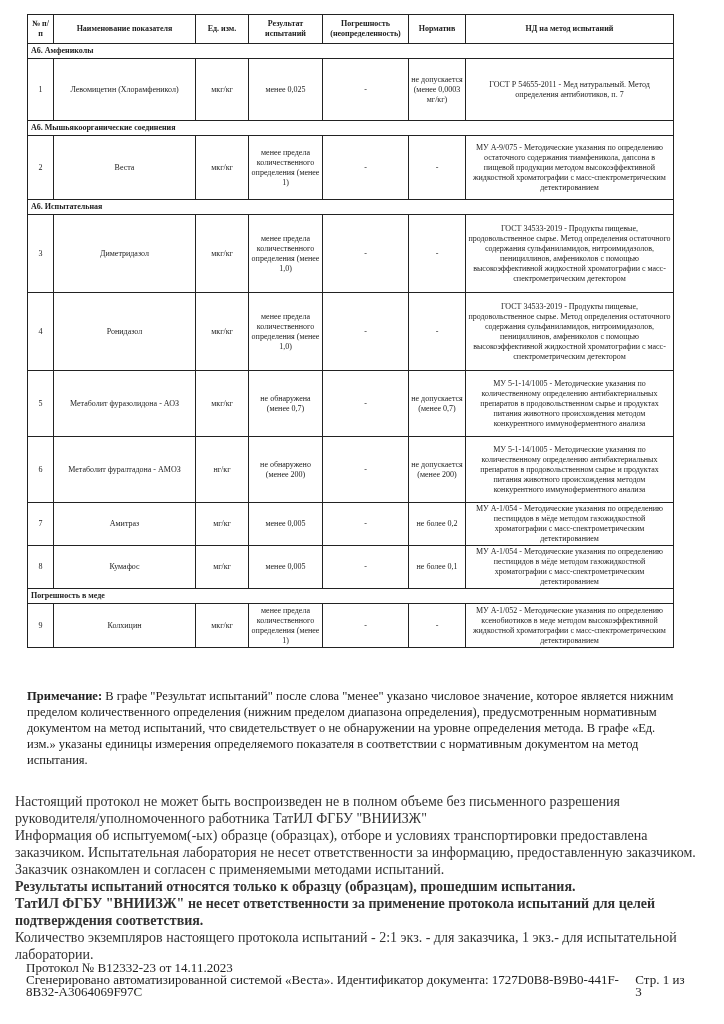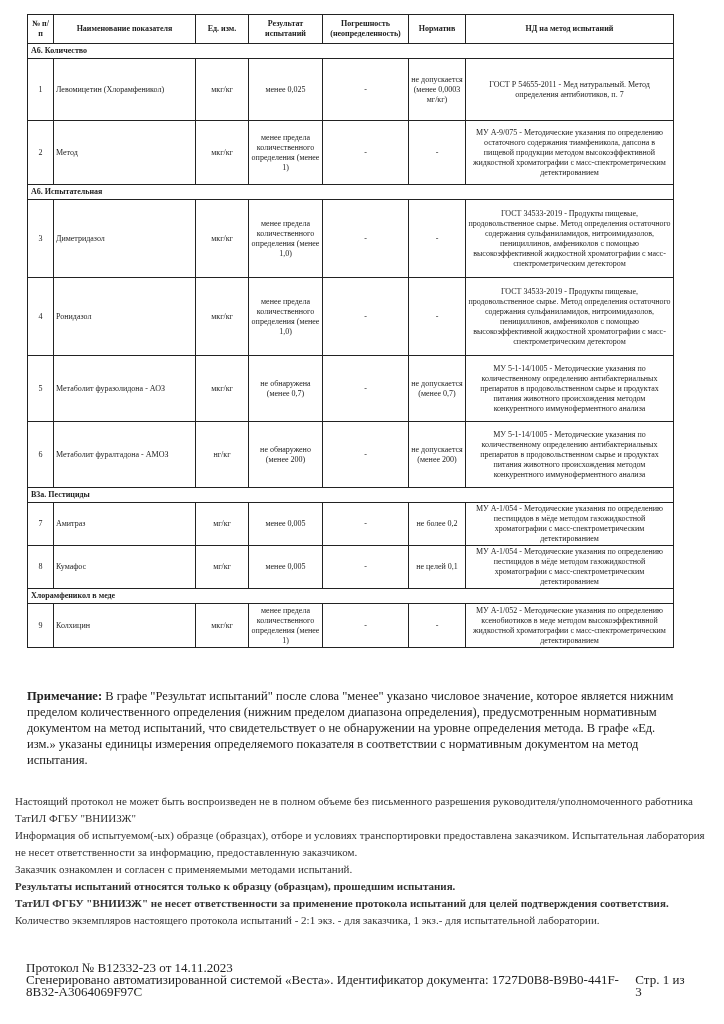--- a/index.html
+++ b/index.html
@@ -3,25 +3,25 @@
 <meta charset="utf-8">
 <style>
   html, body { margin:0; padding:0; background:#fff; }
   body { width:724px; height:1024px; position:relative; overflow:hidden;
          font-family:"Liberation Serif", "DejaVu Serif", serif; color:#222; }
   table.res { position:absolute; left:27px; top:14px; width:646px; border-collapse:collapse;
               table-layout:fixed; font-size:8px; line-height:10px;padding-left:7px; }
   table.res td, table.res th { border:1px solid #222; padding:1px 2px; vertical-align:middle; }
   table.res th { font-weight:bold; text-align:center; height:26px; }
   td.c { text-align:center; }
-  td.l { text-align:left; padding-left:4px; }
+  td.l { text-align:center; padding-left:4px; }
   tr.sec td { font-weight:bold; text-align:left; height:12px; padding-left:3px; }
   .note { position:absolute; left:27px; top:688px; width:660px; font-size:12.5px; line-height:16px; color:#222; }
   .note b { font-weight:bold; }
-  .disc { position:absolute; left:15px; top:793px; width:690px; font-size:11px; line-height:17px; color:#333; }
+  .disc { position:absolute; left:15px; top:793px; width:690px; font-size:14px; line-height:17px; color:#333; }
   .disc p { margin:0; }
   .disc .bold { font-weight:bold;font-family:Liberation Serif, serif; }
   .foot { position:absolute; left:14px; top:962px; width:700px; font-size:13px; line-height:12px; color:#222;margin-left:12px; }
   .foot .row { display:flex; justify-content:flex-end; }
   .foot .pg { margin-right:40px; }
 </style>
 </head>
 <body>
 
 <table class="res">
@@ -41,35 +41,38 @@
       <th>Ед. изм.</th>
       <th>Результат испытаний</th>
       <th>Погрешность (неопределенность)</th>
       <th>Норматив</th>
       <th>НД на метод испытаний</th>
     </tr>
   </thead>
   <tbody>
 
     <tr class="sec">
-        <td colspan="7">А6. Количество</td>
+        <td colspan="7">А6. Амфениколы</td>
       </tr>
     <tr style="height:62px">
       <td class="c">1</td>
       <td class="l">Левомицетин (Хлорамфеникол)</td>
       <td class="c">мкг/кг</td>
       <td class="c">менее 0,025</td>
       <td class="c">-</td>
       <td class="c">не допускается (менее 0,0003 мг/кг)</td>
       <td class="c">ГОСТ Р 54655-2011 - Мед натуральный. Метод определения антибиотиков, п. 7</td>
     </tr>
 
+    <tr class="sec">
+        <td colspan="7">А6. Мышьякоорганические соединения</td>
+      </tr>
     <tr style="height:64px">
       <td class="c">2</td>
-      <td class="l">Метод</td>
+      <td class="l">Веста</td>
       <td class="c">мкг/кг</td>
       <td class="c">менее предела количественного определения (менее 1)</td>
       <td class="c">-</td>
       <td class="c">-</td>
       <td class="c">МУ А-9/075 - Методические указания по определению остаточного содержания тиамфеникола, дапсона в пищевой продукции методом высокоэффективной жидкостной хроматографии с масс-спектрометрическим детектированием</td>
     </tr>
 
     <tr class="sec">
         <td colspan="7">А6. Испытательная</td>
       </tr>
@@ -104,44 +107,41 @@
     <tr style="height:66px">
       <td class="c">6</td>
       <td class="l">Метаболит фуралтадона - АМОЗ</td>
       <td class="c">нг/кг</td>
       <td class="c">не обнаружено (менее 200)</td>
       <td class="c">-</td>
       <td class="c">не допускается (менее 200)</td>
       <td class="c">МУ 5-1-14/1005 - Методические указания по количественному определению антибактериальных препаратов в продовольственном сырье и продуктах питания животного происхождения методом конкурентного иммуноферментного анализа</td>
     </tr>
 
-    <tr class="sec">
-        <td colspan="7">В3а. Пестициды</td>
-      </tr>
     <tr style="height:43px">
       <td class="c">7</td>
       <td class="l">Амитраз</td>
       <td class="c">мг/кг</td>
       <td class="c">менее 0,005</td>
       <td class="c">-</td>
       <td class="c">не более 0,2</td>
       <td class="c">МУ А-1/054 - Методические указания по определению пестицидов в мёде методом газожидкостной хроматографии с масс-спектрометрическим детектированием</td>
     </tr>
     <tr style="height:43px">
       <td class="c">8</td>
       <td class="l">Кумафос</td>
       <td class="c">мг/кг</td>
       <td class="c">менее 0,005</td>
       <td class="c">-</td>
-      <td class="c">не целей 0,1</td>
+      <td class="c">не более 0,1</td>
       <td class="c">МУ А-1/054 - Методические указания по определению пестицидов в мёде методом газожидкостной хроматографии с масс-спектрометрическим детектированием</td>
     </tr>
 
     <tr class="sec">
-        <td colspan="7">Хлорамфеникол в меде</td>
+        <td colspan="7">Погрешность в меде</td>
       </tr>
     <tr style="height:44px">
       <td class="c">9</td>
       <td class="l">Колхицин</td>
       <td class="c">мкг/кг</td>
       <td class="c">менее предела количественного определения (менее 1)</td>
       <td class="c">-</td>
       <td class="c">-</td>
       <td class="c">МУ А-1/052 - Методические указания по определению ксенобиотиков в меде методом высокоэффективной жидкостной хроматографии с масс-спектрометрическим детектированием</td>
     </tr>

